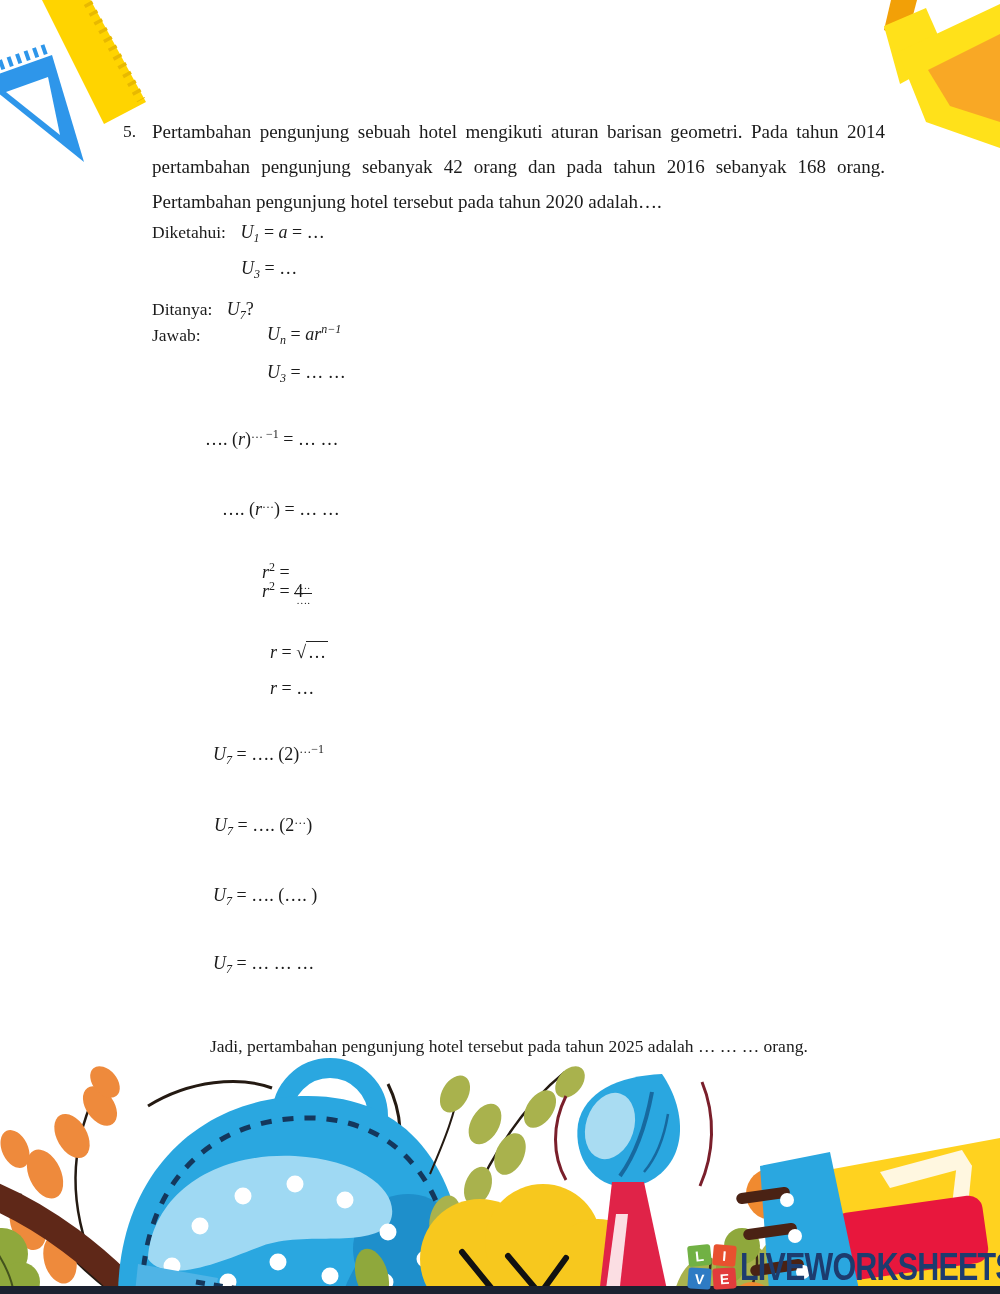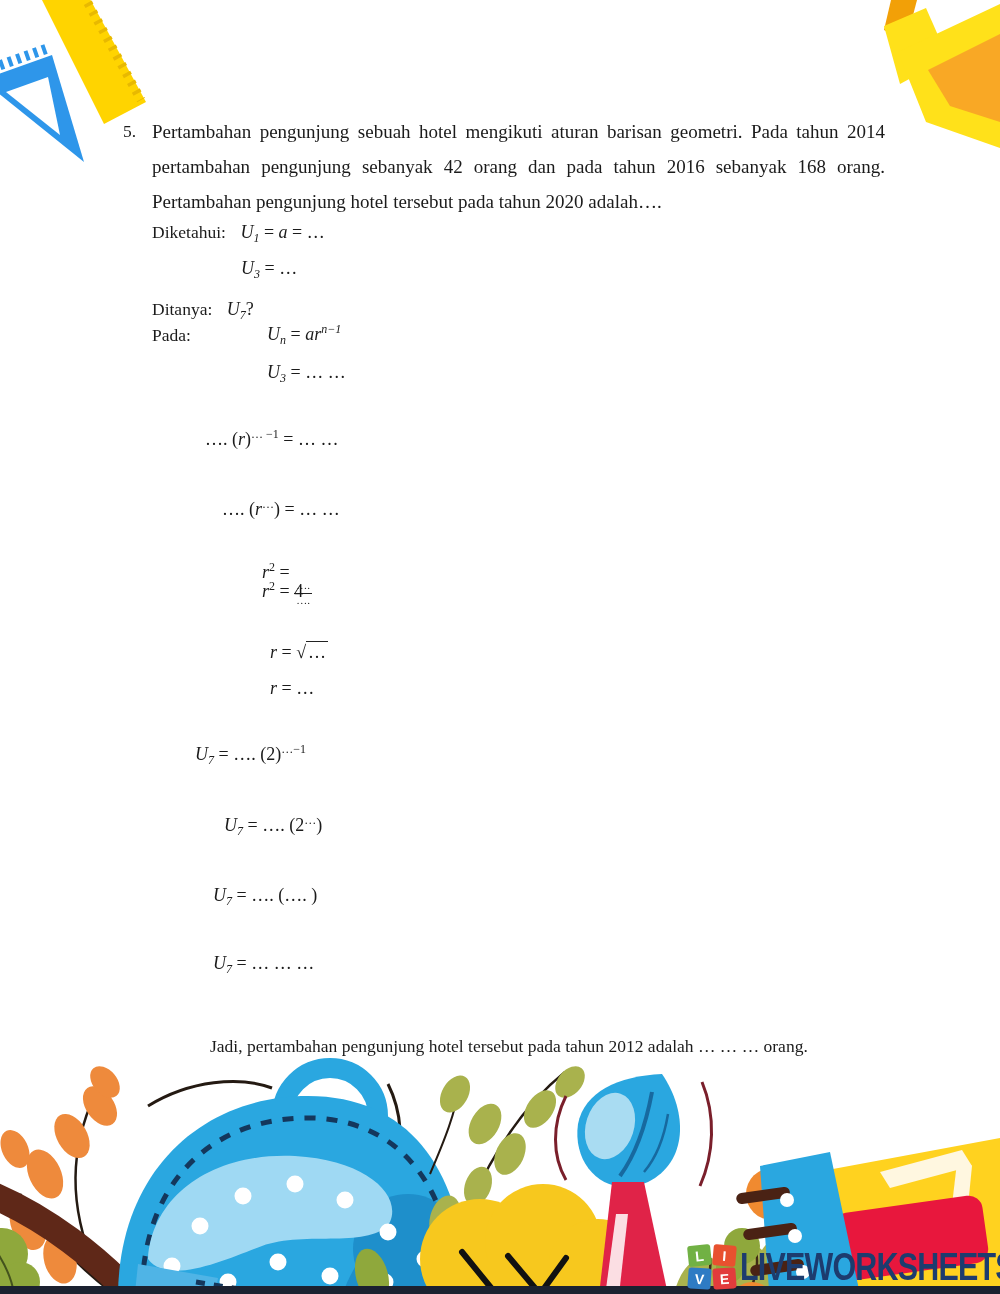--- a/index.html
+++ b/index.html
@@ -71,38 +71,38 @@
     <div class="mline" style="top:222px;left:152px">
       <span class="label">Diketahui:</span>
       <span><span class="mi">U</span><sub>1</sub><span> = </span><span class="mi">a</span><span> =  …</span></span>
     </div>
     <div class="mline" style="top:258px;left:241px"><span class="mi">U</span><sub>3</sub><span> =  …</span></div>
     <div class="mline" style="top:299px;left:152px">
       <span class="label">Ditanya:</span>
       <span><span class="mi">U</span><sub>7</sub><span>?</span></span>
     </div>
     <div class="mline" style="top:325px;left:152px">
-      <span class="label">Pada:</span>
+      <span class="label">Jawab:</span>
     </div>
     <div class="mline" style="top:324px;left:267px"><span class="mi">U</span><sub>n</sub><span> = </span><span class="mi">ar</span><sup class="supi">n−1</sup></div>
     <div class="mline" style="top:362px;left:267px"><span class="mi">U</span><sub>3</sub><span> =  … …</span></div>
     <div class="mline" style="top:429px;left:205px"><span>…. (</span><span class="mi">r</span><span>)</span><sup>… −1</sup><span> =  … …</span></div>
     <div class="mline" style="top:499px;left:222px"><span>…. (</span><span class="mi">r</span><sup>…</sup><span>) =  … …</span></div>
     <div class="mline" style="top:562px;left:262px"><span class="mi">r</span><sup>2</sup><span> = </span><span class="frac">
           <span class="num">….</span>
           <span class="den">….</span>
         </span></div>
     <div class="mline" style="top:581px;left:262px"><span class="mi">r</span><sup>2</sup><span> = 4</span></div>
     <div class="mline" style="top:642px;left:270px"><span class="mi">r</span><span> = </span><span class="sqrt">√<span class="rad">…</span></span></div>
     <div class="mline" style="top:678px;left:270px"><span class="mi">r</span><span> =  …</span></div>
-    <div class="mline" style="top:744px;left:195px"><span class="mi">U</span><sub>7</sub><span> = …. (2)</span><sup>…−1</sup></div>
-    <div class="mline" style="top:815px;left:224px"><span class="mi">U</span><sub>7</sub><span> = …. (2</span><sup>…</sup><span>)</span></div>
+    <div class="mline" style="top:744px;left:213px"><span class="mi">U</span><sub>7</sub><span> = …. (2)</span><sup>…−1</sup></div>
+    <div class="mline" style="top:815px;left:214px"><span class="mi">U</span><sub>7</sub><span> = …. (2</span><sup>…</sup><span>)</span></div>
     <div class="mline" style="top:885px;left:213px"><span class="mi">U</span><sub>7</sub><span> =  …. (…. )</span></div>
     <div class="mline" style="top:953px;left:213px"><span class="mi">U</span><sub>7</sub><span> =  … … …</span></div>
-    <p class="conclusion">Jadi, pertambahan pengunjung hotel tersebut pada tahun 2012 adalah … … … orang.</p>
+    <p class="conclusion">Jadi, pertambahan pengunjung hotel tersebut pada tahun 2025 adalah … … … orang.</p>
   </div>
 
   <svg class="deco deco-bottom" width="1000" height="240" viewBox="0 0 1000 240">
 
     <g>
       <path d="M 95,40 C 70,95 68,150 95,215" stroke="#241a12" stroke-width="2.5" fill="none"></path>
       <path d="M 20,140 C 50,185 85,220 125,248" stroke="#241a12" stroke-width="2.5" fill="none"></path>
       <g fill="#EE8A3C">
         <ellipse cx="45" cy="120" rx="16" ry="26" transform="rotate(-25 45 120)"></ellipse>
         <ellipse cx="72" cy="82" rx="15" ry="24" transform="rotate(-30 72 82)"></ellipse>

